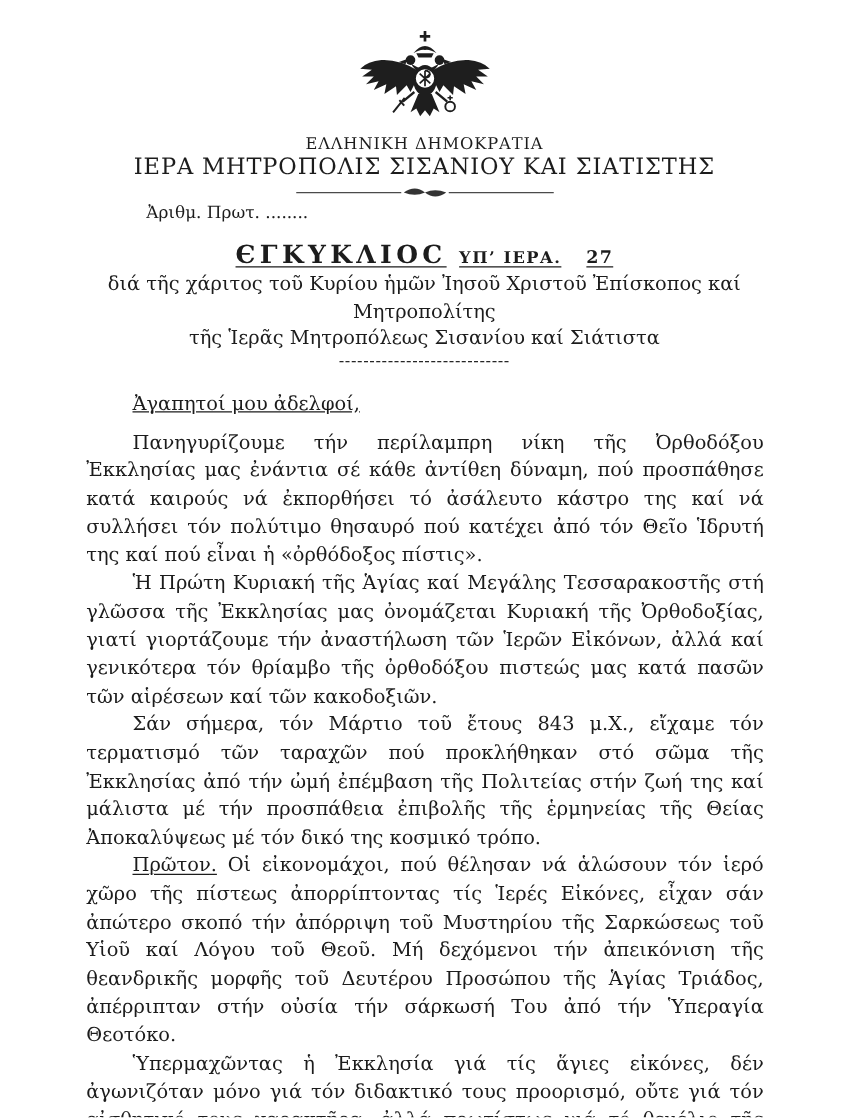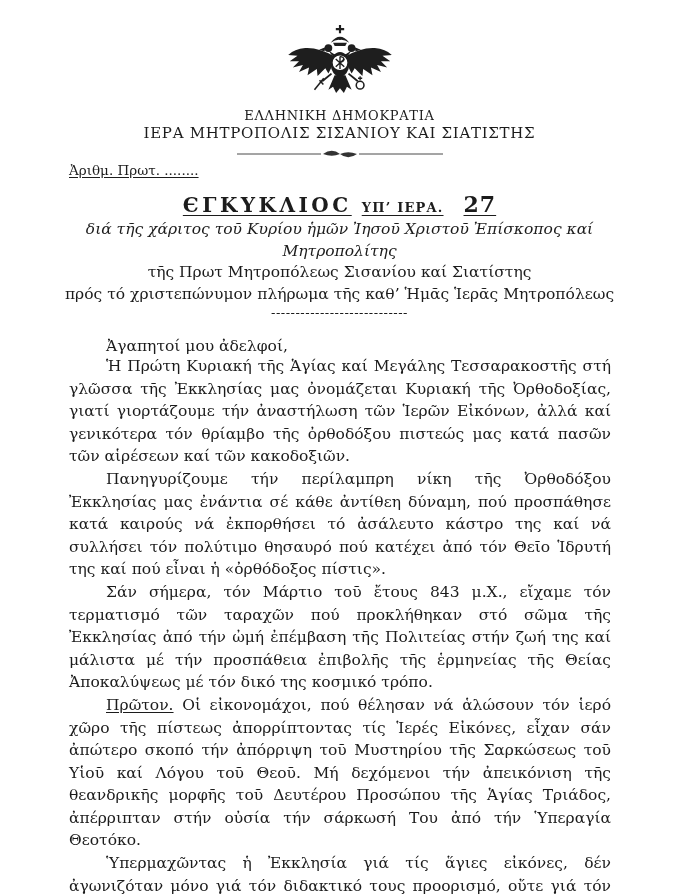--- a/index.html
+++ b/index.html
@@ -17,64 +17,66 @@
   .doc-header { text-align: center; padding-top: 24px; }
   .emblem { line-height: 0; }
   .gov-line {
     margin-top: 7px;
     font-size: 13px;
     letter-spacing: 0.7px;
     line-height: 17px;
   }
   .metropolis-line {
     margin-top: 1px;
-    font-size: 15px;
+    font-size: 18px;
     letter-spacing: 0.7px;
     line-height: 17px;
   }
   .ornament-divider { margin-top: 6px; line-height: 0; }
   .meta-row {
     display: flex;
     justify-content: space-between;
     align-items: baseline;
     padding: 2px 62px 0 42px;
     font-size: 13.5px;
   }
-  .protocol { text-decoration: underline; text-underline-offset: 2px; }
+  .protocol { text-underline-offset: 2px; margin-left: 48px; }
   .place-date { letter-spacing: 0.3px; }
   .enc-title { text-align: center; margin-top: 13px; font-weight: bold; }
   .enc-underline { text-decoration: underline; text-underline-offset: 3px; }
   .enc-word { font-size: 20px; letter-spacing: 3.5px; }
   .enc-sub { font-size: 13px; letter-spacing: 1.2px; margin-left: 10px; }
-  .enc-num { font-size: 22px; letter-spacing: 1px; margin-left: 20px; }
+  .enc-num { font-size: 14px; letter-spacing: 1px; margin-left: 20px; }
   .metropolitan-name {
     margin-top: 15px;
     text-align: center;
     font-size: 15.5px;
     letter-spacing: 7px;
     line-height: 20px;
   }
   .heading-line {
     text-align: center;
     font-size: 15.5px;
     line-height: 21.5px;
   }
-  .heading-line.first { margin-top: 2px; font-style: italic; }
+  .heading-line.first { margin-top: 2px; }
   .dash-divider {
     text-align: center;
     font-size: 13px;
     line-height: 14px;
     margin-top: 1px;
     letter-spacing: 0.5px;
   }
   .letter-body { padding: 0 41px 0 42px; }
   .greeting {
     margin-top: 17px;
+    margin-bottom: 11px;
     text-indent: 37px;
     font-size: 15.5px;
+    text-decoration: underline;
   }
   .letter-body p {
     margin: 0;
     text-indent: 37px;
     font-size: 15.5px;
     line-height: 22.6px;
     text-align: justify;
   }
   .para-lead { text-decoration: underline; text-underline-offset: 2px; font-weight: normal; }
   .para-lead:empty { display: none; }
@@ -128,27 +130,26 @@
     <span class="protocol">Ἀριθμ. Πρωτ. ........</span>
   </div>
 
   <div class="enc-title">
     <span class="enc-underline">
       <span class="enc-word">ЄΓΚΥΚΛΙΟС</span><span class="enc-sub">ΥΠ’ ΙΕΡΑ.</span><span class="enc-num">27</span>
     </span>
   </div>
 
   <div class="heading-line first">διά τῆς χάριτος τοῦ Κυρίου ἡμῶν Ἰησοῦ Χριστοῦ Ἐπίσκοπος καί Μητροπολίτης</div>
-  <div class="heading-line">τῆς Πρωτ Μητροπόλεως Σισανίου καί Σιατίστης</div>
-  <div class="heading-line">πρός τό χριστεπώνυμον πλήρωμα τῆς καθ’ Ἡμᾶς Ἱερᾶς  Μητροπόλεως</div>
+  <div class="heading-line">τῆς Ἱερᾶς Μητροπόλεως Σισανίου καί Σιάτιστα</div>
   <div class="dash-divider">----------------------------</div>
 
   <div class="letter-body">
     <div class="greeting">Ἀγαπητοί μου ἀδελφοί,</div>
 
+    <p><span>Πανηγυρίζουμε τήν περίλαμπρη νίκη τῆς Ὀρθοδόξου Ἐκκλησίας μας ἐνάντια σέ κάθε ἀντίθεη δύναμη, πού προσπάθησε κατά καιρούς νά ἐκπορθήσει τό ἀσάλευτο κάστρο της καί νά συλλήσει τόν πολύτιμο θησαυρό πού κατέχει ἀπό τόν Θεῖο Ἱδρυτή της καί πού εἶναι ἡ «ὀρθόδοξος πίστις».</span></p>
     <p><span>Ἡ Πρώτη Κυριακή τῆς Ἁγίας καί Μεγάλης Τεσσαρακοστῆς στή γλῶσσα τῆς Ἐκκλησίας μας ὀνομάζεται Κυριακή τῆς Ὀρθοδοξίας, γιατί γιορτάζουμε τήν ἀναστήλωση τῶν Ἱερῶν Εἰκόνων, ἀλλά καί γενικότερα τόν θρίαμβο τῆς ὀρθοδόξου πιστεώς μας κατά πασῶν τῶν αἱρέσεων καί τῶν κακοδοξιῶν.</span></p>
-    <p><span>Πανηγυρίζουμε τήν περίλαμπρη νίκη τῆς Ὀρθοδόξου Ἐκκλησίας μας ἐνάντια σέ κάθε ἀντίθεη δύναμη, πού προσπάθησε κατά καιρούς νά ἐκπορθήσει τό ἀσάλευτο κάστρο της καί νά συλλήσει τόν πολύτιμο θησαυρό πού κατέχει ἀπό τόν Θεῖο Ἱδρυτή της καί πού εἶναι ἡ «ὀρθόδοξος πίστις».</span></p>
     <p><span>Σάν σήμερα, τόν Μάρτιο τοῦ ἔτους 843 μ.Χ., εἴχαμε τόν τερματισμό τῶν ταραχῶν πού προκλήθηκαν στό σῶμα τῆς Ἐκκλησίας ἀπό τήν ὠμή ἐπέμβαση τῆς Πολιτείας στήν ζωή της καί μάλιστα μέ τήν προσπάθεια ἐπιβολῆς τῆς ἑρμηνείας τῆς Θείας Ἀποκαλύψεως μέ τόν δικό της κοσμικό τρόπο.</span></p>
     <p><span class="para-lead">Πρῶτον.</span><span> Οἱ εἰκονομάχοι, πού θέλησαν νά ἁλώσουν τόν ἱερό χῶρο τῆς πίστεως ἀπορρίπτοντας τίς Ἱερές Εἰκόνες, εἶχαν σάν ἀπώτερο σκοπό τήν ἀπόρριψη τοῦ Μυστηρίου τῆς Σαρκώσεως τοῦ Υἱοῦ καί Λόγου τοῦ Θεοῦ. Μή δεχόμενοι τήν ἀπεικόνιση τῆς θεανδρικῆς μορφῆς τοῦ Δευτέρου Προσώπου τῆς Ἁγίας Τριάδος, ἀπέρριπταν στήν οὐσία τήν σάρκωσή Του ἀπό τήν Ὑπεραγία Θεοτόκο.</span></p>
     <p><span>Ὑπερμαχῶντας ἡ Ἐκκλησία γιά τίς ἅγιες εἰκόνες, δέν ἀγωνιζόταν μόνο γιά τόν διδακτικό τους προορισμό, οὔτε γιά τόν αἰσθητικό τους χαρακτῆρα, ἀλλά πρωτίστως γιά τό θεμέλιο τῆς σωτηρίας, πού εἶναι τό δόγμα τῆς θείας ἐνανθρωπήσεως, δηλαδή τό ὅτι ὁ Χριστός εἶναι τέλειος Θεός καί τέλειος ἄνθρωπος. Αὐτήν τήν ἀλήθεια ὑπογραμμίζει ὁ ἱερός ὑμνογράφος στή σημερινή Ἀκολουθία</span></p>
   </div>
 
 </div>
 
 </body></html>

